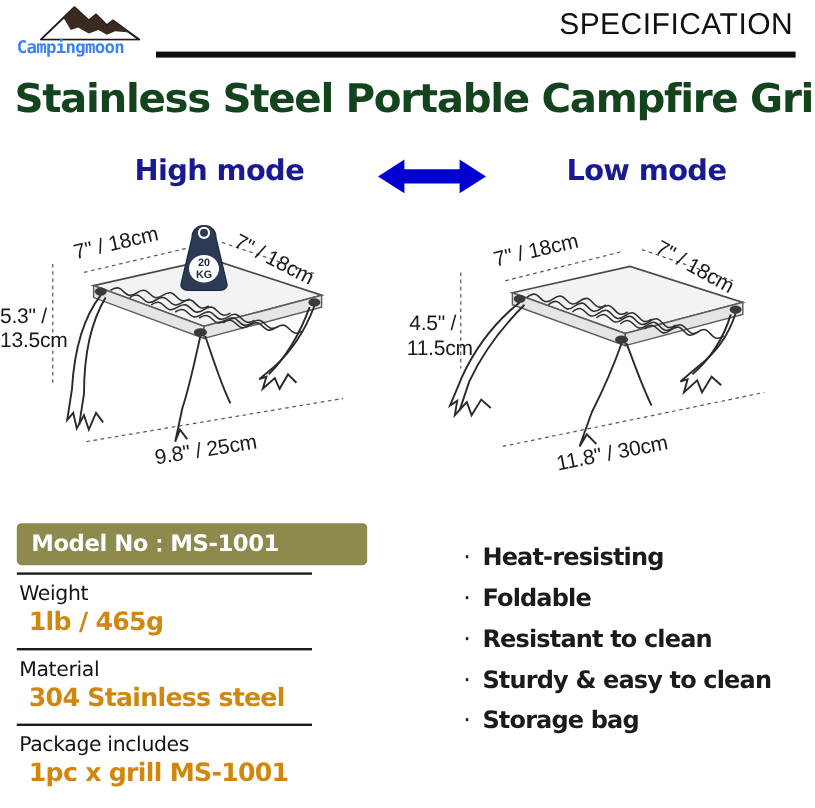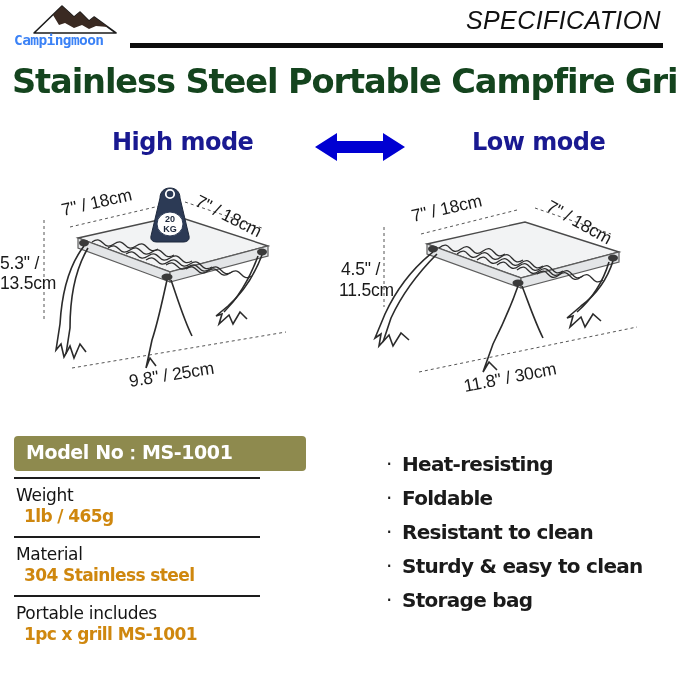--- a/index.html
+++ b/index.html
@@ -47,21 +47,20 @@
     white-space: nowrap;
   }
   .spec-title {
     position: absolute;
     right: 18px; top: 6px;
     font-size: 25px;
     font-weight: 400;
     letter-spacing: 0.4px;
     color: #111111;
     white-space: nowrap;
-    font-style: italic;
   }
   .header-rule {
     position: absolute;
     left: 130px; top: 43px;
     width: 533px; height: 5px;
     background: #0d0d0d;
   }
   .main-title {
     position: absolute;
     left: 12px; top: 62px;
@@ -140,21 +139,21 @@
     font-family: "DejaVu Sans", sans-serif;
     font-size: 17px;
     font-weight: 400;
     letter-spacing: -0.3px;
     color: #141414;
     white-space: nowrap;
     padding-left: 2px;
   }
   .spec-val {
     font-family: "DejaVu Sans", sans-serif;
-    font-size: 17px;
+    font-size: 21px;
     font-weight: 700;
     letter-spacing: -0.6px;
     color: #cf870e;
     white-space: nowrap;
     padding-left: 10px;
     margin-top: 1px;
   }
 
   
   .features {
@@ -341,21 +340,21 @@
     </div>
 
     <div class="spec-divider"></div>
     <div class="spec-row">
       <div class="spec-key">Material</div>
       <div class="spec-val">304 Stainless steel</div>
     </div>
 
     <div class="spec-divider"></div>
     <div class="spec-row">
-      <div class="spec-key">Portable includes</div>
+      <div class="spec-key">Package includes</div>
       <div class="spec-val">1pc x grill MS-1001</div>
     </div>
   </div>
 
   <div class="features">
     <div class="feature-item">
       <span class="feature-dot">·</span>
       <span class="feature-text">Heat-resisting</span>
     </div>
     <div class="feature-item">

